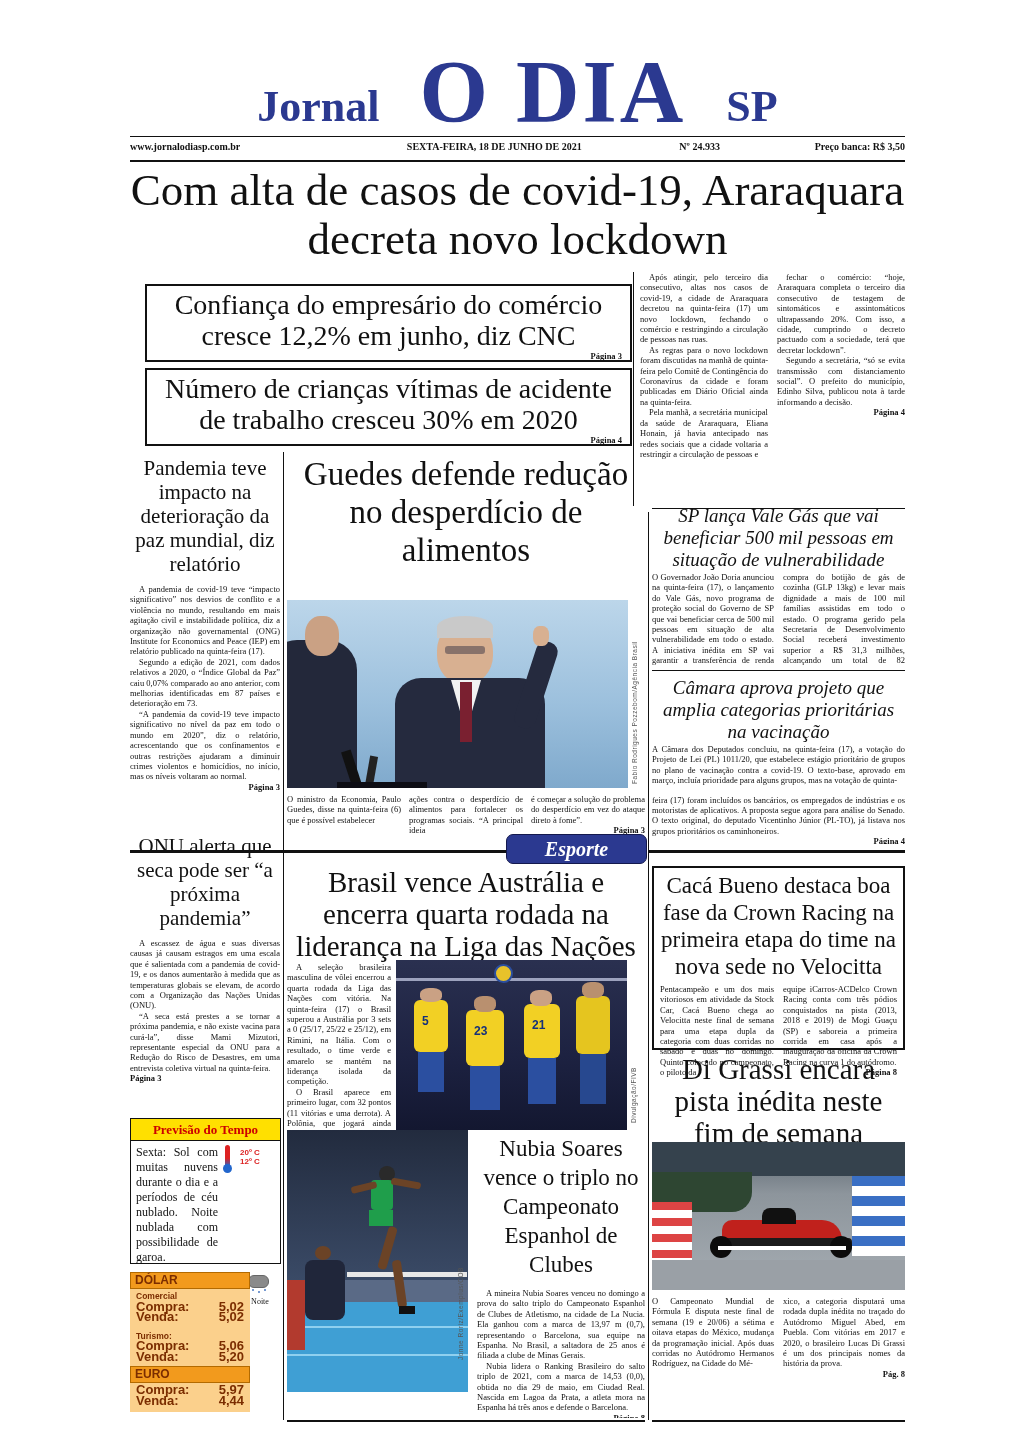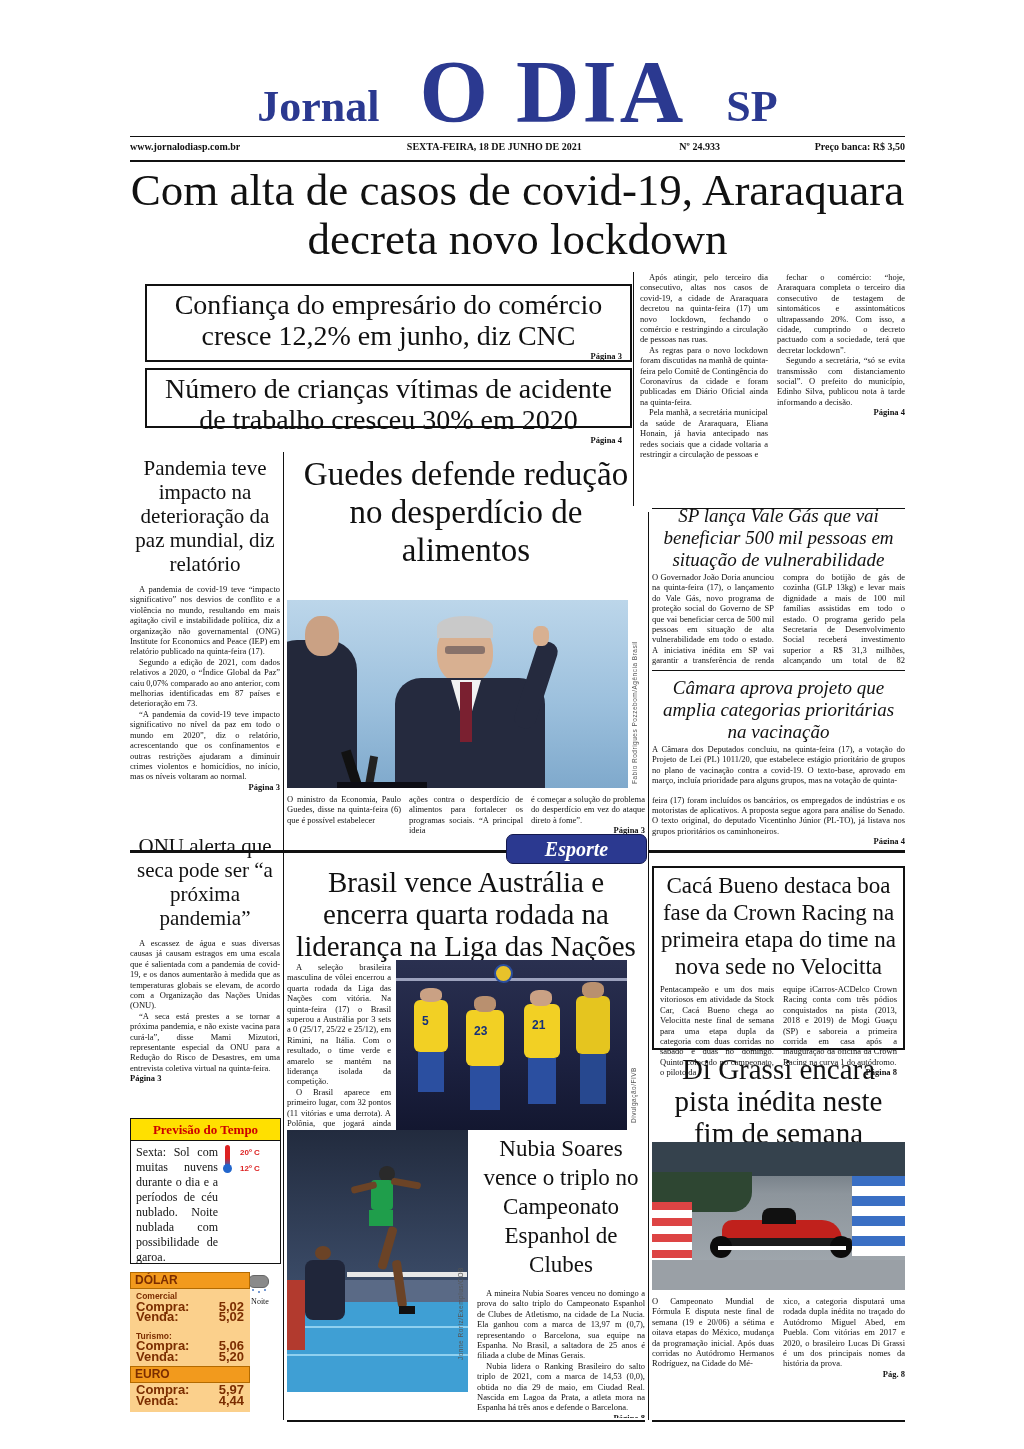--- a/index.html
+++ b/index.html
@@ -87,21 +87,21 @@
     <span class="p">Preço banca: R$ 3,50</span>
   </div>
   <div class="abs rule" style="left:130px;top:160px;width:775px;height:2px;"></div>
 
   <div class="abs h-main">Com alta de casos de covid-19, Araraquara decreta novo lockdown</div>
 
   <div class="abs callbox" style="top:284px;height:78px;">
     <div class="h">Confiança do empresário do comércio cresce 12,2% em junho, diz CNC</div>
     <div class="pref">Página 3</div>
   </div>
-  <div class="abs callbox" style="top:368px;height:60px;">
+  <div class="abs callbox" style="top:368px;height:78px;">
     <div class="h">Número de crianças vítimas de acidente de trabalho cresceu 30% em 2020</div>
     <div class="pref">Página 4</div>
   </div>
 
   <div class="abs vline" style="left:633px;top:272px;height:234px;"></div>
   <div class="abs body-txt twocol" style="left:640px;top:272px;width:265px;height:234px;overflow:hidden;">
     <div>
       <p>Após atingir, pelo terceiro dia consecutivo, altas nos casos de covid-19, a cidade de Araraquara decretou na quinta-feira (17) um novo lockdown, fechando o comércio e restringindo a circulação de pessoas nas ruas.</p>
       <p>As regras para o novo lockdown foram discutidas na manhã de quinta-feira pelo Comitê de Contingência do Coronavírus da cidade e foram publicadas em Diário Oficial ainda na quinta-feira.</p>
       <p>Pela manhã, a secretária municipal da saúde de Araraquara, Eliana Honain, já havia antecipado nas redes sociais que a cidade voltaria a restringir a circulação de pessoas e</p>
@@ -137,21 +137,21 @@
   </div>
 
   <div class="abs wbox">
     <div class="whead">Previsão do Tempo</div>
     <div style="display:flex;padding:4px 4px 0 5px;gap:3px;">
       <div class="wtxt" style="width:82px;">Sexta: Sol com muitas nuvens durante o dia e a períodos de céu nublado. Noite nublada com possibilidade de garoa.</div>
       <div style="position:relative;width:16px;height:30px;">
         <div class="thermo-stem"></div>
           <div class="thermo-bulb"></div>
       </div>
-      <div style="display:flex;flex-direction:column;gap:7px;padding-top:3px;">
+      <div style="display:flex;flex-direction:column;gap:0;padding-top:3px;">
         <span class="temp">20º C</span>
         <span class="temp">12º C</span>
       </div>
     </div>
     <div class="wicons">
       <div>
         <div class="icon-wrap">
             <div class="sun"></div>
             <div class="cloud"></div>
           </div>

